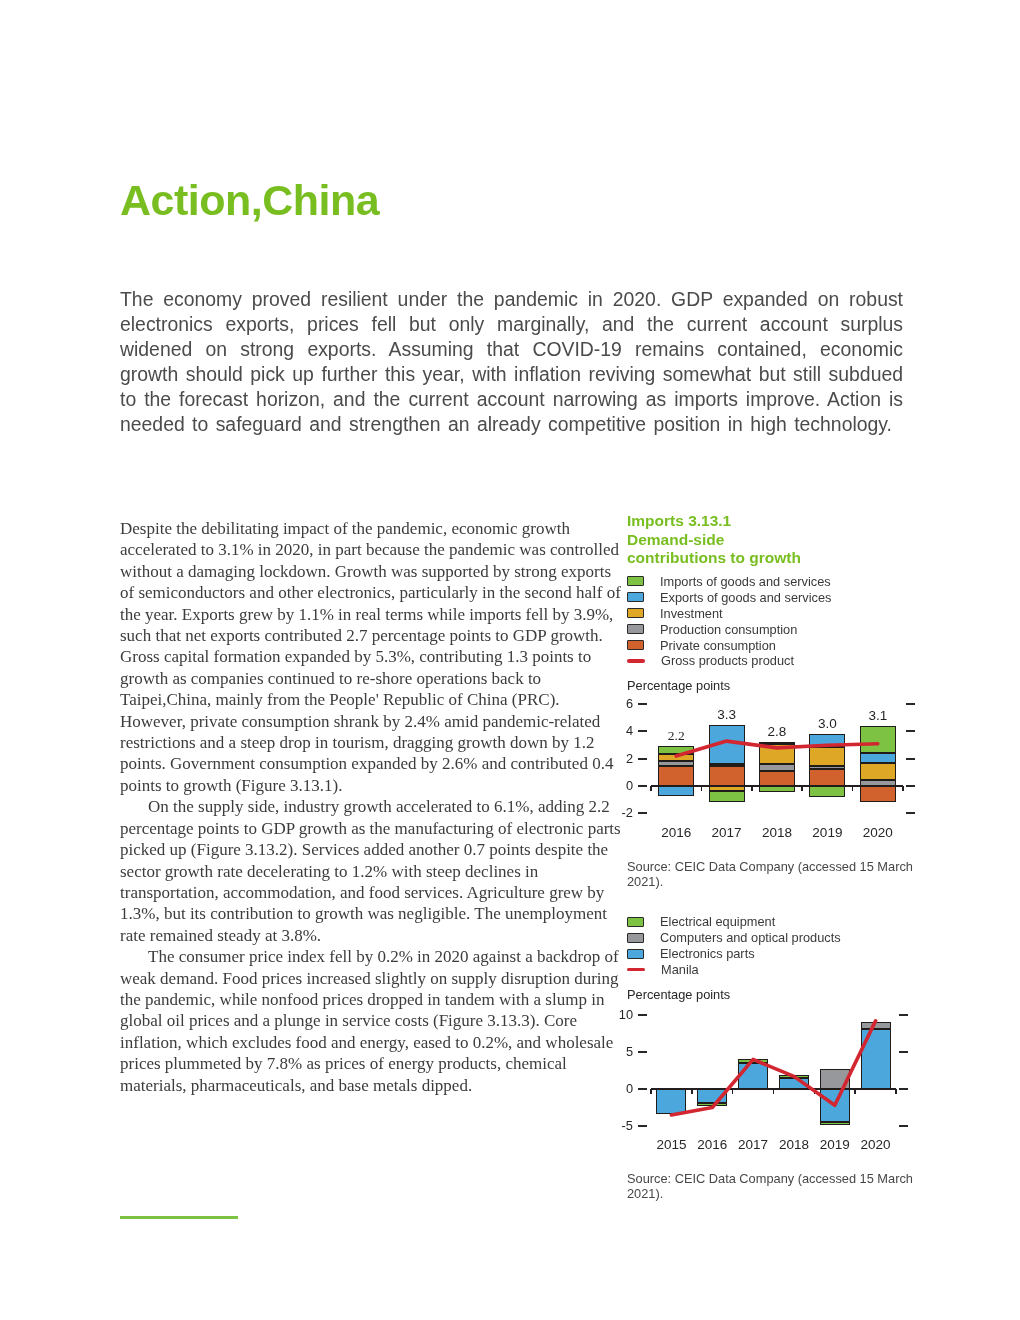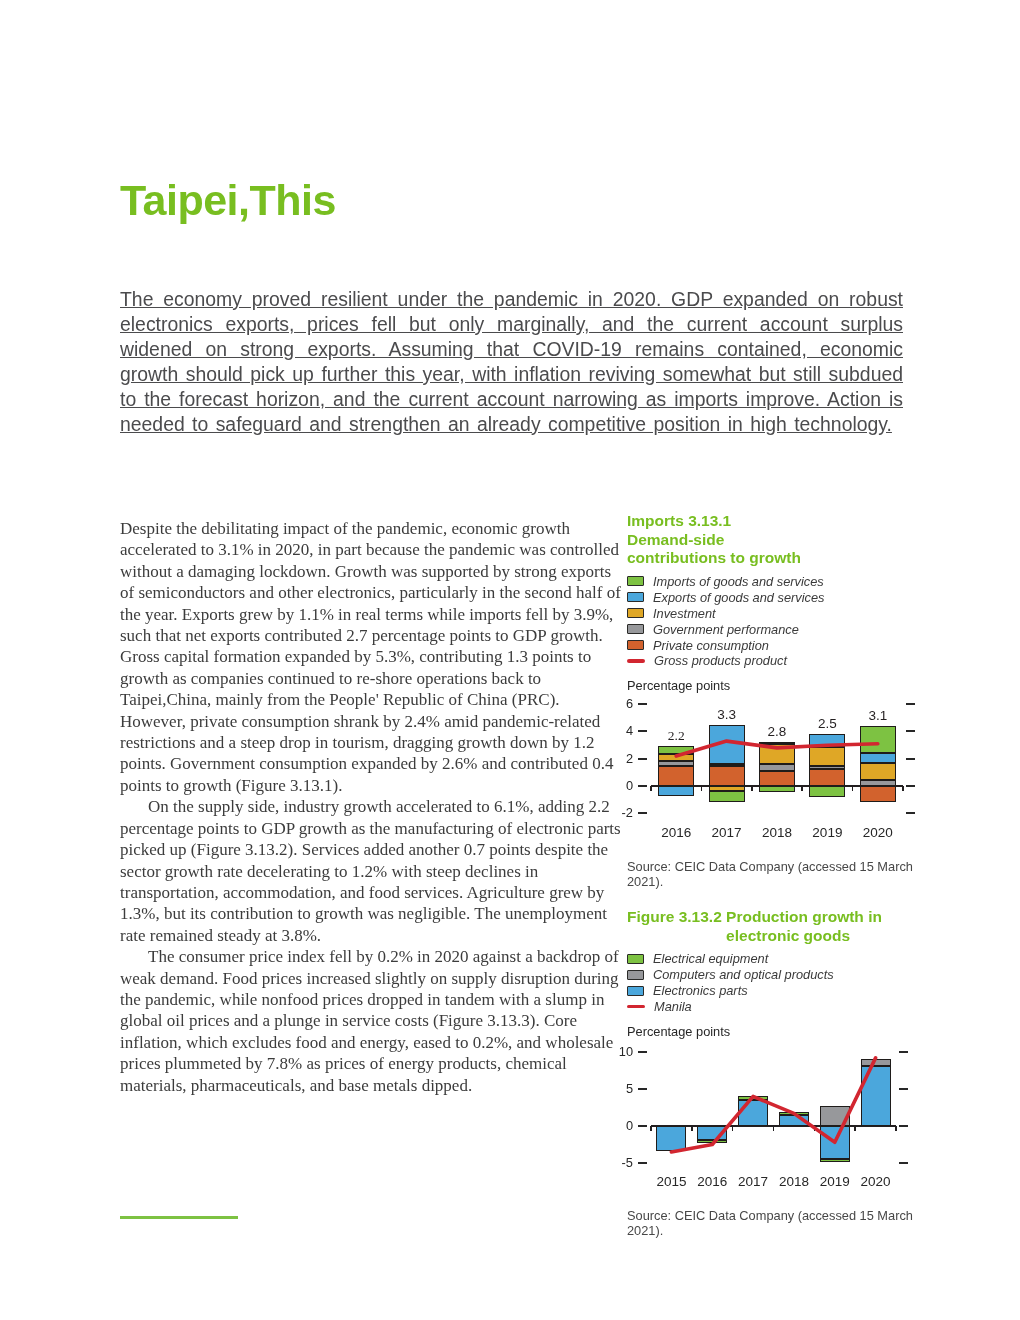--- a/index.html
+++ b/index.html
@@ -8,21 +8,21 @@
     position:relative; width:1020px; height:1320px; background:#ffffff;
     font-family:"Liberation Sans", sans-serif; overflow:hidden;
   }
   .page-title {
     position:absolute; left:120px; top:176px;
     font-size:43px; font-weight:700; letter-spacing:-0.5px; color:#78be20;
   }
   .lead {
     position:absolute; left:120px; top:287px; width:783px;
     font-size:19.4px; line-height:24.9px; color:#4b4b4d;
-    text-align:justify; word-spacing:2px;text-decoration:underline;
+    text-align:justify; word-spacing:2px;
   }
   .section-heading {
     position:absolute; left:120px; top:479px;
     font-size:25px; font-weight:700; color:#78be20;
   }
   .body-col {
     position:absolute; left:120px; top:518px; width:506px;
     font-family:"Liberation Serif", serif;
     font-size:17px; line-height:21.4px; color:#3c3c3c;
   }
@@ -43,41 +43,41 @@
     margin-left:2px;
   }
   .fig-title .fig-name { display:inline-block; vertical-align:top; max-width:185px; }
   .fig-legend { margin-top:6px; margin-left:2px; }
   .legend-row { display:flex; align-items:center; height:15.9px; }
   .legend-chip {
     width:17px; height:10px; border:1px solid #2a2a28; border-radius:1px;
     flex:0 0 auto;
   }
   .legend-line { width:18px; height:3.5px; border-radius:2px; flex:0 0 auto; }
-  .legend-label { margin-left:9px; font-size:12.8px; color:#3a3a3a; white-space:nowrap;font-style:italic; }
+  .legend-label { margin-left:16px; font-size:12.8px; color:#3a3a3a; white-space:nowrap; }
   .fig-ylabel { margin-top:9px; margin-left:2px; font-size:12.8px; color:#272727; }
   .fig-plot { position:relative; margin-left:26px; margin-top:7px; }
   .ytick-label {
     position:absolute; width:26px; text-align:right; font-size:12.8px; color:#272727;
   }
   .tick-dash { position:absolute; height:2px; width:9px; background:#272727; }
   .baseline { position:absolute; height:2px; background:#231f20; left:0; }
   .xtick { position:absolute; width:1.5px; height:5px; background:#231f20; }
   .bar-seg { position:absolute; border:1px solid #1f1c1a; }
   .bar-label { position:absolute; width:44px; text-align:center; font-size:13.5px; color:#231f20; }
   .xcat { position:absolute; width:52px; text-align:center; font-size:13.5px; color:#272727; }
   .line-svg { position:absolute; left:0; top:0; overflow:visible; }
   .fig-source { margin-top:14px; margin-left:2px; font-size:12.8px; color:#474747; }
 </style>
 </head>
 <body>
 
 <div class="page">
 
-  <h1 class="page-title">Taipei,This</h1>
+  <h1 class="page-title">Action,China</h1>
 
   <p class="lead">The economy proved resilient under the pandemic in 2020. GDP expanded on robust electronics exports, prices fell but only marginally, and the current account surplus widened on strong exports. Assuming that COVID-19 remains contained, economic growth should pick up further this year, with inflation reviving somewhat but still subdued to the forecast horizon, and the current account narrowing as imports improve. Action is needed to safeguard and strengthen an already competitive position in high technology.</p>
 
 
   <div class="body-col">
     <p>Despite the debilitating impact of the pandemic, economic growth accelerated to 3.1% in 2020, in part because the pandemic was controlled without a damaging lockdown. Growth was supported by strong exports of semiconductors and other electronics, particularly in the second half of the year. Exports grew by 1.1% in real terms while imports fell by 3.9%, such that net exports contributed 2.7 percentage points to GDP growth. Gross capital formation expanded by 5.3%, contributing 1.3 points to growth as companies continued to re-shore operations back to Taipei,China, mainly from the People' Republic of China (PRC). However, private consumption shrank by 2.4% amid pandemic-related restrictions and a steep drop in tourism, dragging growth down by 1.2 points. Government consumption expanded by 2.6% and contributed 0.4 points to growth (Figure 3.13.1).</p>
     <p class="ind">On the supply side, industry growth accelerated to 6.1%, adding 2.2 percentage points to GDP growth as the manufacturing of electronic parts picked up (Figure 3.13.2). Services added another 0.7 points despite the sector growth rate decelerating to 1.2% with steep declines in transportation, accommodation, and food services. Agriculture grew by 1.3%, but its contribution to growth was negligible. The unemployment rate remained steady at 3.8%.</p>
     <p class="ind">The consumer price index fell by 0.2% in 2020 against a backdrop of weak demand. Food prices increased slightly on supply disruption during the pandemic, while nonfood prices dropped in tandem with a slump in global oil prices and a plunge in service costs (Figure 3.13.3). Core inflation, which excludes food and energy, eased to 0.2%, and wholesale prices plummeted by 7.8% as prices of energy products, chemical materials, pharmaceuticals, and base metals dipped.</p>
   </div>
 
@@ -94,21 +94,21 @@
         <div class="legend-row">
           <span class="legend-chip" style="background: rgb(75, 167, 220);"></span>
           <span class="legend-label">Exports of goods and services</span>
         </div>
         <div class="legend-row">
           <span class="legend-chip" style="background: rgb(223, 167, 38);"></span>
           <span class="legend-label">Investment</span>
         </div>
         <div class="legend-row">
           <span class="legend-chip" style="background: rgb(151, 152, 155);"></span>
-          <span class="legend-label">Government performance</span>
+          <span class="legend-label">Production consumption</span>
         </div>
         <div class="legend-row">
           <span class="legend-chip" style="background: rgb(210, 98, 45);"></span>
           <span class="legend-label">Private consumption</span>
         </div>
         <div class="legend-row">
           <span class="legend-line" style="background: rgb(210, 38, 48);"></span>
           <span class="legend-label">Gross products product</span>
         </div>
       </div>
@@ -155,41 +155,37 @@
         <div class="bar-seg" style="left: 108px; top: 43.84px; width: 36px; height: 20.4px; background: rgb(223, 167, 38);"></div>
         <div class="bar-seg" style="left: 108px; top: 41.8px; width: 36px; height: 2.04px; background: rgb(75, 167, 220);"></div>
         <div class="bar-seg" style="left: 108px; top: 86px; width: 36px; height: 6.12px; background: rgb(125, 194, 66);"></div>
         <div class="bar-label" style="left: 104px; top: 23.8px;">2.8</div>
         <div class="xcat" style="left: 100px; top: 125px;">2018</div>
         <div class="bar-seg" style="left: 158.4px; top: 69px; width: 36px; height: 17px; background: rgb(210, 98, 45);"></div>
         <div class="bar-seg" style="left: 158.4px; top: 66.28px; width: 36px; height: 2.72px; background: rgb(151, 152, 155);"></div>
         <div class="bar-seg" style="left: 158.4px; top: 47.24px; width: 36px; height: 19.04px; background: rgb(223, 167, 38);"></div>
         <div class="bar-seg" style="left: 158.4px; top: 34.32px; width: 36px; height: 12.92px; background: rgb(75, 167, 220);"></div>
         <div class="bar-seg" style="left: 158.4px; top: 86px; width: 36px; height: 10.88px; background: rgb(125, 194, 66);"></div>
-        <div class="bar-label" style="left: 154.4px; top: 16.32px;">2.5</div>
+        <div class="bar-label" style="left: 154.4px; top: 16.32px;">3.0</div>
         <div class="xcat" style="left: 150.4px; top: 125px;">2019</div>
         <div class="bar-seg" style="left: 208.8px; top: 86px; width: 36px; height: 16.32px; background: rgb(210, 98, 45);"></div>
         <div class="bar-seg" style="left: 208.8px; top: 80.56px; width: 36px; height: 5.44px; background: rgb(151, 152, 155);"></div>
         <div class="bar-seg" style="left: 208.8px; top: 62.88px; width: 36px; height: 17.68px; background: rgb(223, 167, 38);"></div>
         <div class="bar-seg" style="left: 208.8px; top: 53.36px; width: 36px; height: 9.52px; background: rgb(75, 167, 220);"></div>
         <div class="bar-seg" style="left: 208.8px; top: 26.16px; width: 36px; height: 27.2px; background: rgb(125, 194, 66);"></div>
         <div class="bar-label" style="left: 204.8px; top: 8.16px;">3.1</div>
         <div class="xcat" style="left: 200.8px; top: 125px;">2020</div>
         <svg class="line-svg" width="252" height="123" viewBox="0 0 252 123">
           <polyline points="25.2,56.1 75.6,41.1 126.0,47.9 176.4,45.2 226.8,43.8" fill="none" stroke="#d22630" stroke-width="3.6" stroke-linejoin="round" stroke-linecap="round"></polyline>
         </svg>
       </div>
     <div class="fig-source">Source: CEIC Data Company (accessed 15 March 2021).</div>
   </div>
 
   <div class="figure" id="fig1">
-    <div class="fig-title">
-      <span class="fig-label">Figure 3.13.2</span>
-      <span class="fig-name">Production growth in electronic goods</span>
-    </div>
     <div class="fig-legend">
         <div class="legend-row">
           <span class="legend-chip" style="background: rgb(125, 194, 66);"></span>
           <span class="legend-label">Electrical equipment</span>
         </div>
         <div class="legend-row">
           <span class="legend-chip" style="background: rgb(151, 152, 155);"></span>
           <span class="legend-label">Computers and optical products</span>
         </div>
         <div class="legend-row">

